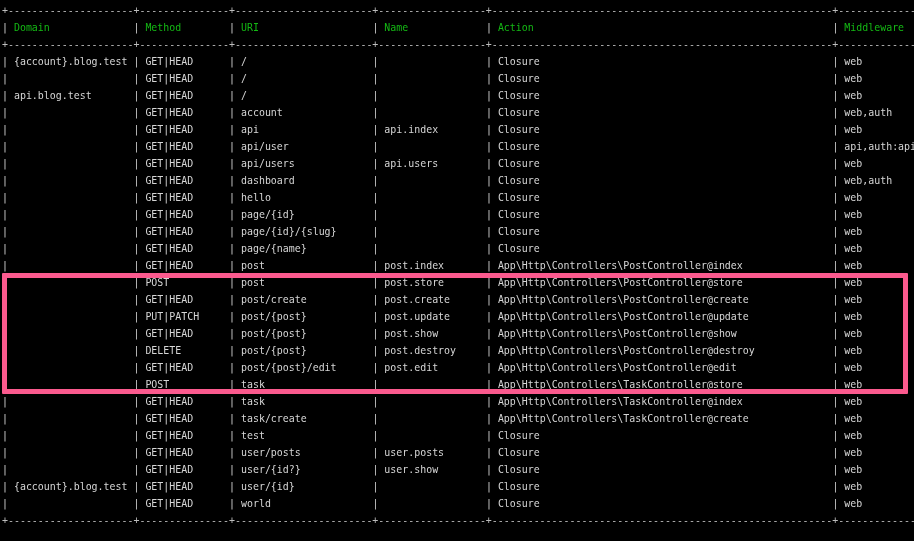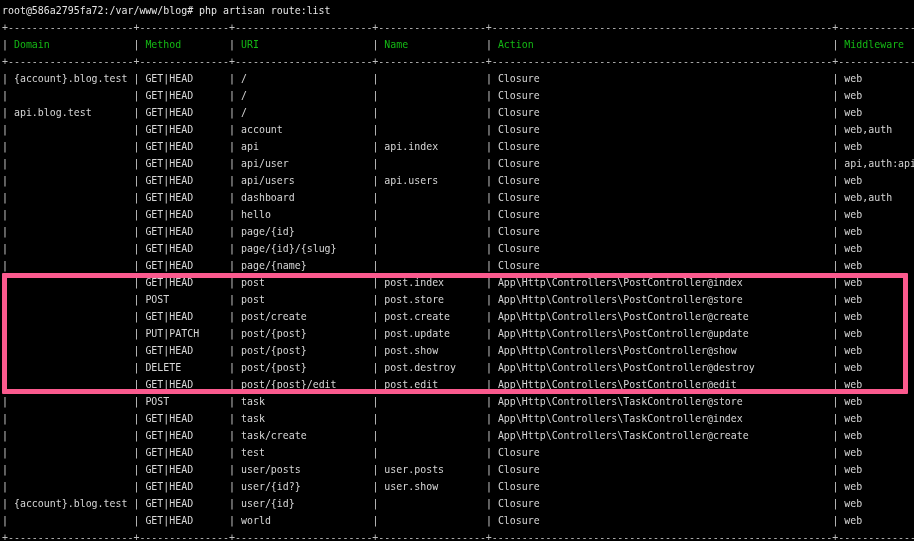--- a/index.html
+++ b/index.html
@@ -60,21 +60,20 @@
     box-sizing: border-box;
     pointer-events: none;
     border-radius: 1px;
   }
 </style>
 </head>
 <body>
 
 <div id="terminal" style="font-size: 9.93117px;">
 
-  <div class="line prompt-line" style="font-size: 9.93117px;">root@586a2795fa72:/var/www/blog# php artisan route:list</div>
 
   <div id="table-body">
       <div class="line rule" style="font-size: 9.93117px;">+---------------------+---------------+-----------------------+------------------+---------------------------------------------------------+----------------+</div>
       <div class="line " style="font-size: 9.93117px;"><span class="bar">| </span><span class="hdr">Domain              </span><span class="bar">| </span><span class="hdr">Method        </span><span class="bar">| </span><span class="hdr">URI                   </span><span class="bar">| </span><span class="hdr">Name             </span><span class="bar">| </span><span class="hdr">Action                                                  </span><span class="bar">| </span><span class="hdr">Middleware     </span></div>
       <div class="line rule" style="font-size: 9.93117px;">+---------------------+---------------+-----------------------+------------------+---------------------------------------------------------+----------------+</div>
       <div class="line " style="font-size: 9.93117px;"><span class="bar">| </span><span class="cell">{account}.blog.test </span><span class="bar">| </span><span class="cell">GET|HEAD      </span><span class="bar">| </span><span class="cell">/                     </span><span class="bar">| </span><span class="cell">                 </span><span class="bar">| </span><span class="cell">Closure                                                 </span><span class="bar">| </span><span class="cell">web            </span></div>
       <div class="line " style="font-size: 9.93117px;"><span class="bar">| </span><span class="cell">                    </span><span class="bar">| </span><span class="cell">GET|HEAD      </span><span class="bar">| </span><span class="cell">/                     </span><span class="bar">| </span><span class="cell">                 </span><span class="bar">| </span><span class="cell">Closure                                                 </span><span class="bar">| </span><span class="cell">web            </span></div>
       <div class="line " style="font-size: 9.93117px;"><span class="bar">| </span><span class="cell">api.blog.test       </span><span class="bar">| </span><span class="cell">GET|HEAD      </span><span class="bar">| </span><span class="cell">/                     </span><span class="bar">| </span><span class="cell">                 </span><span class="bar">| </span><span class="cell">Closure                                                 </span><span class="bar">| </span><span class="cell">web            </span></div>
       <div class="line " style="font-size: 9.93117px;"><span class="bar">| </span><span class="cell">                    </span><span class="bar">| </span><span class="cell">GET|HEAD      </span><span class="bar">| </span><span class="cell">account               </span><span class="bar">| </span><span class="cell">                 </span><span class="bar">| </span><span class="cell">Closure                                                 </span><span class="bar">| </span><span class="cell">web,auth       </span></div>
       <div class="line " style="font-size: 9.93117px;"><span class="bar">| </span><span class="cell">                    </span><span class="bar">| </span><span class="cell">GET|HEAD      </span><span class="bar">| </span><span class="cell">api                   </span><span class="bar">| </span><span class="cell">api.index        </span><span class="bar">| </span><span class="cell">Closure                                                 </span><span class="bar">| </span><span class="cell">web            </span></div>

